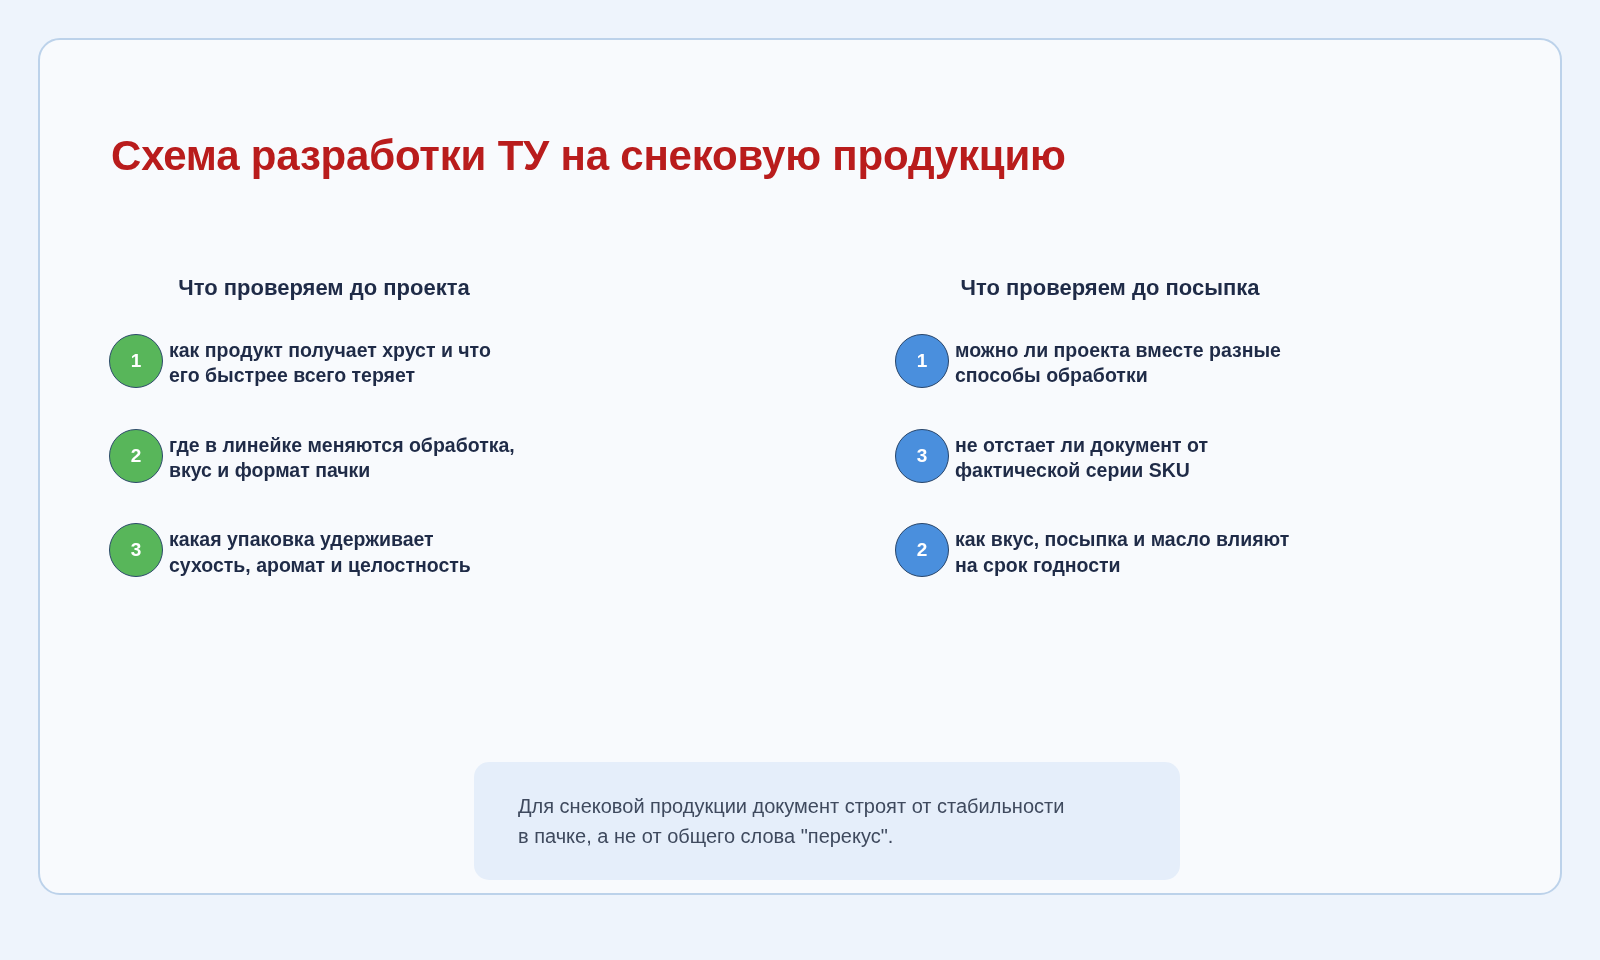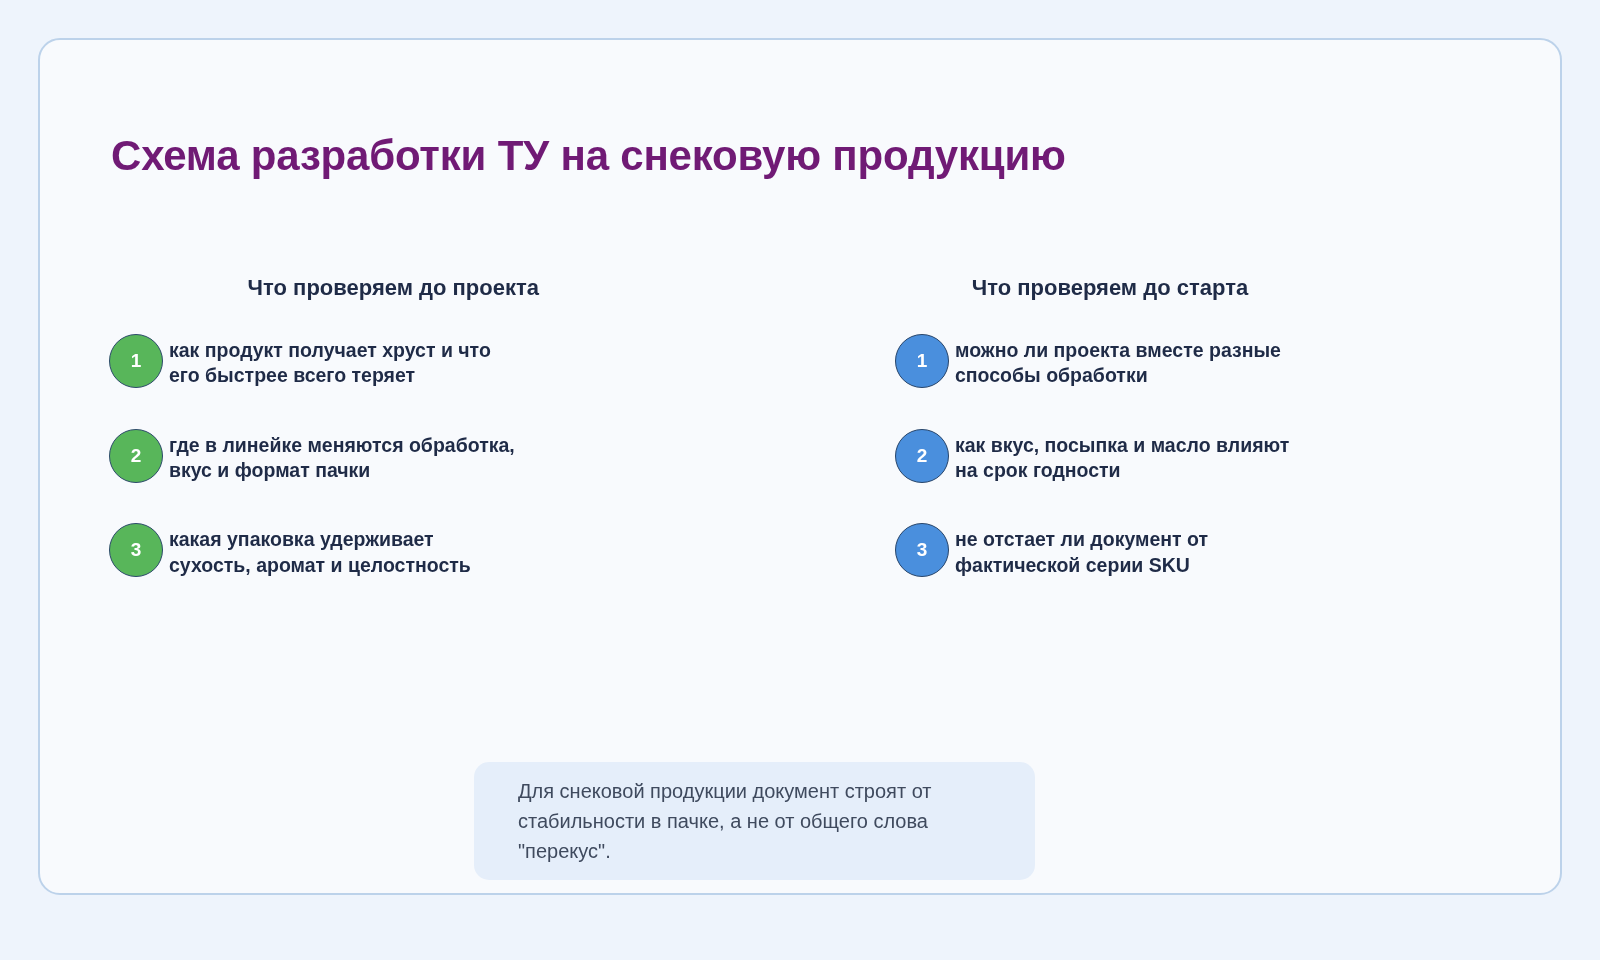--- a/index.html
+++ b/index.html
@@ -27,38 +27,38 @@
   }
 
   #page-title {
     position: absolute;
     left: 71px;
     top: 60px;
     width: 1000px;
     font-size: 42px;
     line-height: 1.32;
     font-weight: bold;
-    color: #701a75;
+    color: #b91c1c;
     letter-spacing: -0.2px;
   }
 
   
   .column {
     position: absolute;
     top: 235px;
     width: 430px;
   }
   #column-left  { left: 69px; }
   #column-right { left: 855px; }
 
   .column-heading {
     font-size: 22px;
     font-weight: bold;
     color: #1f2b47;
-    text-align: right;
+    text-align: center;
     margin: 0 0 31px 0;
     white-space: nowrap;
   }
   #column-right .column-heading { text-align: center; }
 
   .item-list {
     list-style: none;
     margin: 0;
     padding: 0;
   }
@@ -124,21 +124,21 @@
     line-height: 1.16;
     font-weight: bold;
     color: #d8352e;
   }
 
   
   #footer-note {
     position: absolute;
     left: 434px;
     top: 722px;
-    width: 561px;
+    width: 706px;
     height: 118px;
     box-sizing: border-box;
     background: #e5eefa;
     border-radius: 15px;
     display: flex;
     align-items: center;
   }
   #footer-note-text {
     padding: 0 44px;
     font-size: 20px;
@@ -166,33 +166,33 @@
         <span class="item-text">где в линейке меняются обработка, вкус и формат пачки</span>
       </li>
       <li class="list-item">
         <span class="badge badge-green">3</span>
         <span class="item-text">какая упаковка удерживает сухость, аромат и целостность</span>
       </li>
     </ul>
   </div>
 
   <div class="column" id="column-right">
-    <div class="column-heading">Что проверяем до старта</div>
+    <div class="column-heading">Что проверяем до посыпка</div>
     <ul class="item-list">
       <li class="list-item">
         <span class="badge badge-blue">1</span>
         <span class="item-text">можно ли проекта вместе разные способы обработки</span>
       </li>
       <li class="list-item">
+        <span class="badge badge-blue">3</span>
+        <span class="item-text">не отстает ли документ от фактической серии SKU</span>
+      </li>
+      <li class="list-item">
         <span class="badge badge-blue">2</span>
         <span class="item-text">как вкус, посыпка и масло влияют на срок годности</span>
-      </li>
-      <li class="list-item">
-        <span class="badge badge-blue">3</span>
-        <span class="item-text">не отстает ли документ от фактической серии SKU</span>
       </li>
     </ul>
   </div>
 
 
   <div id="footer-note">
     <div id="footer-note-text">Для снековой продукции документ строят от стабильности в пачке, а не от общего слова "перекус".</div>
   </div>
 
 </div>

